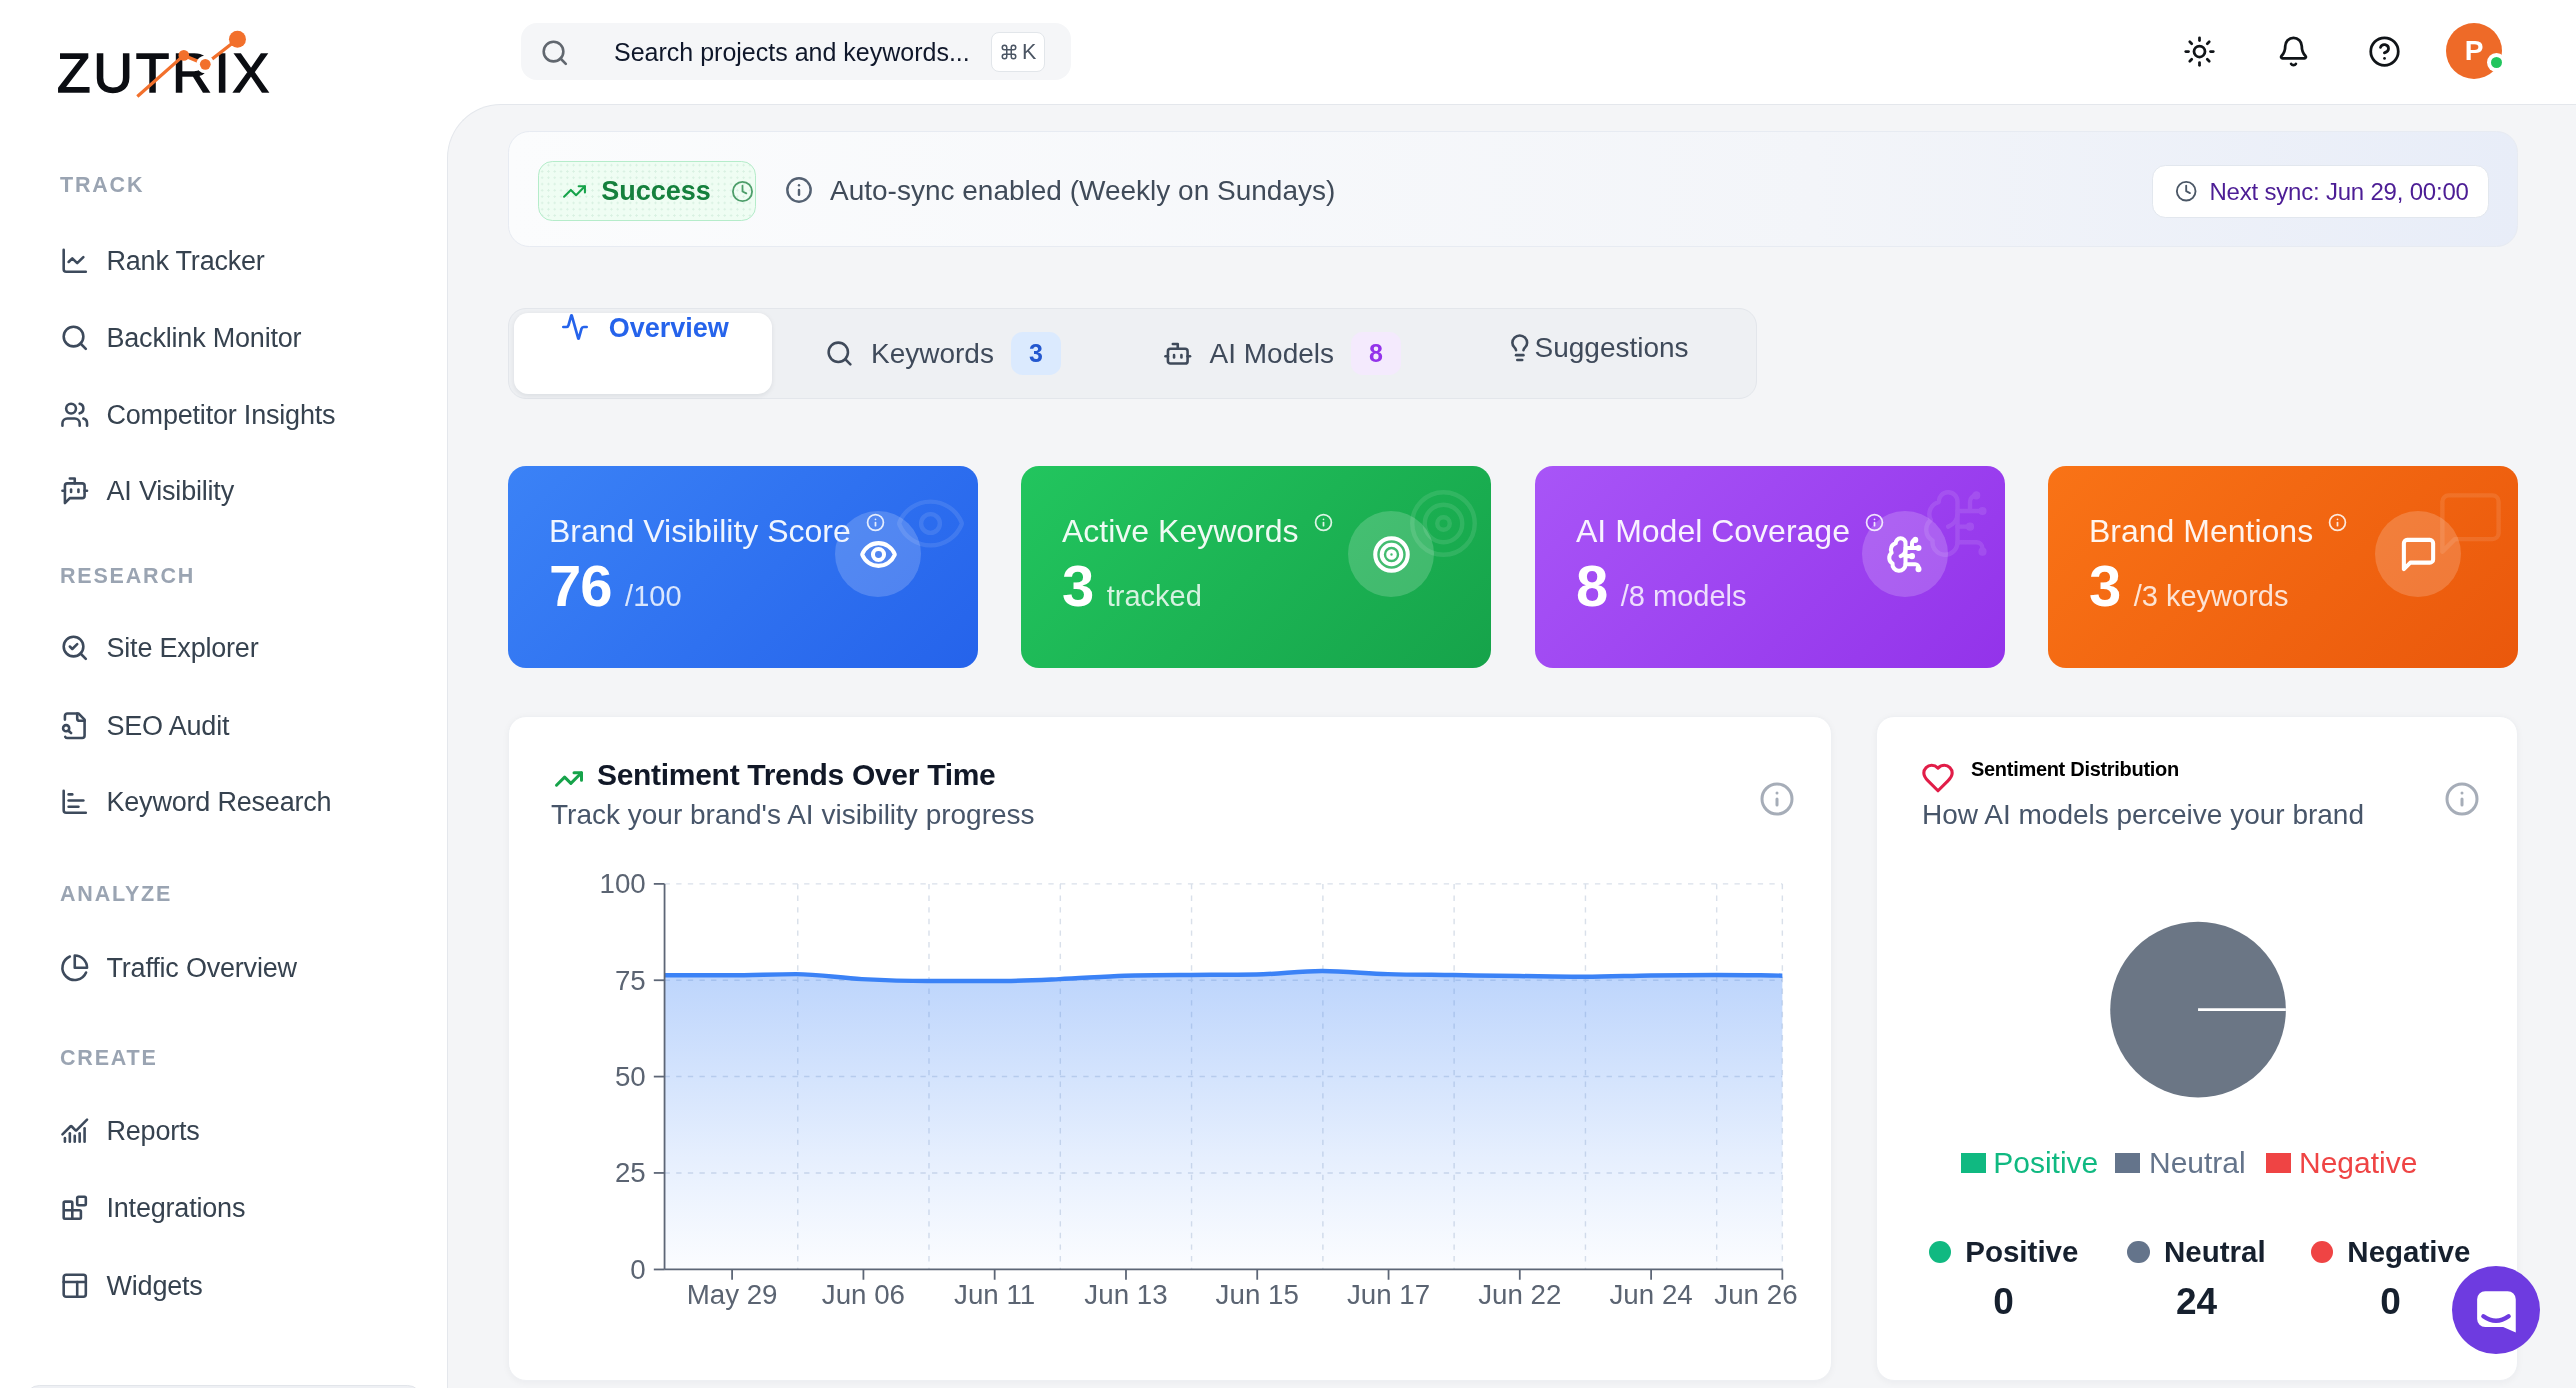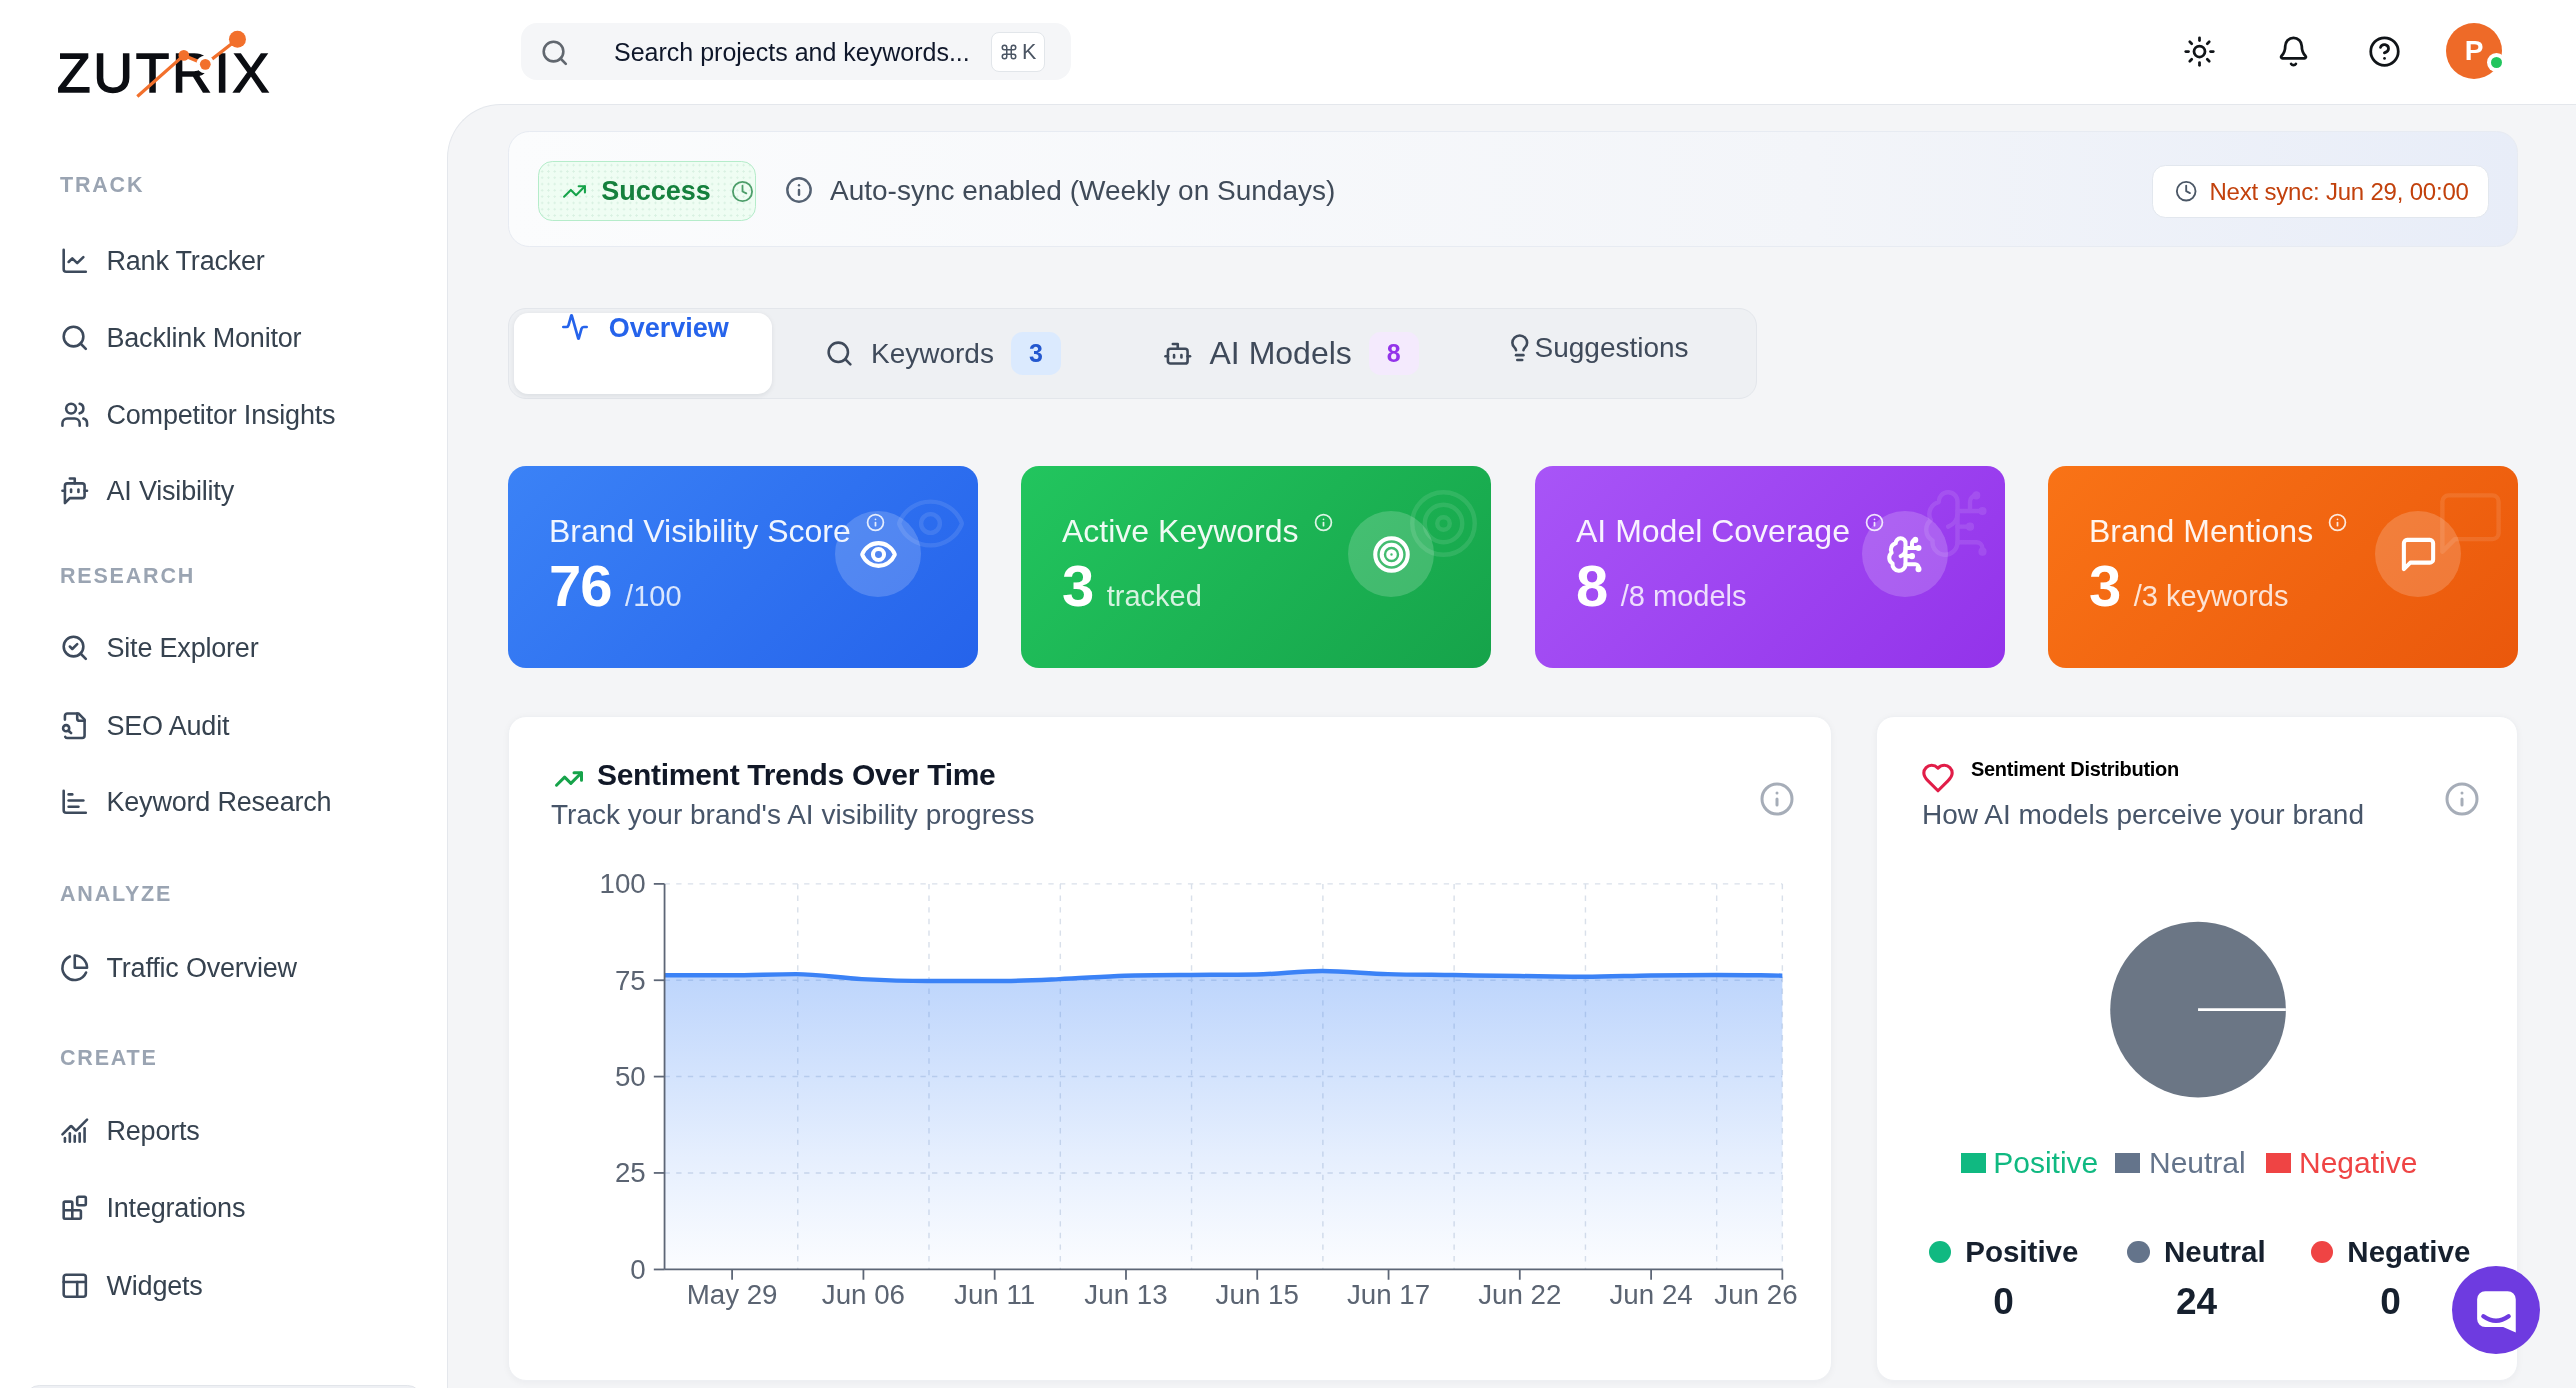--- a/index.html
+++ b/index.html
@@ -189,21 +189,21 @@
       <circle cx="12" cy="12" r="10"></circle>
       <path d="M12 16v-4"></path>
       <path d="M12 8h.01"></path>
     </svg>
 <div class="abs" style="left:830px;top:175px;font-size:28px;color:#404b59">Auto-sync enabled (Weekly on Sundays)</div>
 <div class="abs" style="left:2152px;top:165px;width:337px;height:53px;background:#fff;border:0.9px solid #e2e7ee;border-radius:13.4px;display:flex;align-items:center;padding-left:21.5px;gap:12.5px">
   <svg width="22.4" height="22.4" viewBox="0 0 24 24" fill="none" stroke="#4b5766" stroke-width="2" stroke-linecap="round" stroke-linejoin="round">
         <circle cx="12" cy="12" r="10"></circle>
         <polyline points="12 6 12 12 16 14"></polyline>
       </svg>
-  <span style="font-size:24px;color:#c2410c;letter-spacing:-0.2px">Next sync: Jun 29, 00:00</span>
+  <span style="font-size:24px;color:#4c1d95;letter-spacing:-0.2px">Next sync: Jun 29, 00:00</span>
 </div>
 </div>
 <div id="tabs">
 <div class="abs tabsbar"></div>
 <div class="abs tab-active">
   <svg style="margin-left:47px" width="28" height="28" viewBox="0 0 24 24" fill="none" stroke="#2563eb" stroke-width="2.3" stroke-linecap="round" stroke-linejoin="round">
         <path d="M22 12h-2.48a2 2 0 0 0-1.93 1.46l-2.35 8.36a.25.25 0 0 1-.48 0L9.24 2.18a.25.25 0 0 0-.48 0l-2.35 8.36A2 2 0 0 1 4.49 12H2"></path>
       </svg>
   <span style="font-size:27px;font-weight:700;color:#2563eb;margin-left:19.7px">Overview</span>
 </div>
@@ -217,21 +217,21 @@
 </div>
 <div class="abs ictext" style="left:1163px;top:332px;gap:17px">
   <svg width="29.5" height="29.5" viewBox="0 0 24 24" fill="none" stroke="#3f4a5a" stroke-width="2.1" stroke-linecap="round" stroke-linejoin="round">
         <path d="M12 8V4H8"></path>
         <rect width="16" height="12" x="4" y="8" rx="2"></rect>
         <path d="M2 14h2"></path>
         <path d="M20 14h2"></path>
         <path d="M15 13v2"></path>
         <path d="M9 13v2"></path>
       </svg>
-  <span style="font-size:32px;color:#3f4a5a;font-weight:500">AI Models</span>
+  <span style="font-size:28px;color:#3f4a5a;font-weight:500">AI Models</span>
   <span class="tbadge" style="background:#f4eafd;color:#9333ea">8</span>
 </div>
 <div class="abs ictext" style="left:1505px;top:332px;">
   <svg width="29.5" height="29.5" viewBox="0 0 24 24" fill="none" stroke="#3f4a5a" stroke-width="2.1" stroke-linecap="round" stroke-linejoin="round">
         <path d="M15 14c.2-1 .7-1.7 1.5-2.5 1-.9 1.5-2.2 1.5-3.5A6 6 0 0 0 6 8c0 1 .2 2.2 1.5 3.5.7.7 1.3 1.5 1.5 2.5"></path>
         <path d="M9 18h6"></path>
         <path d="M10 22h4"></path>
       </svg>
   <span style="font-size:28px;color:#3f4a5a;font-weight:500">Suggestions</span>
 </div>

